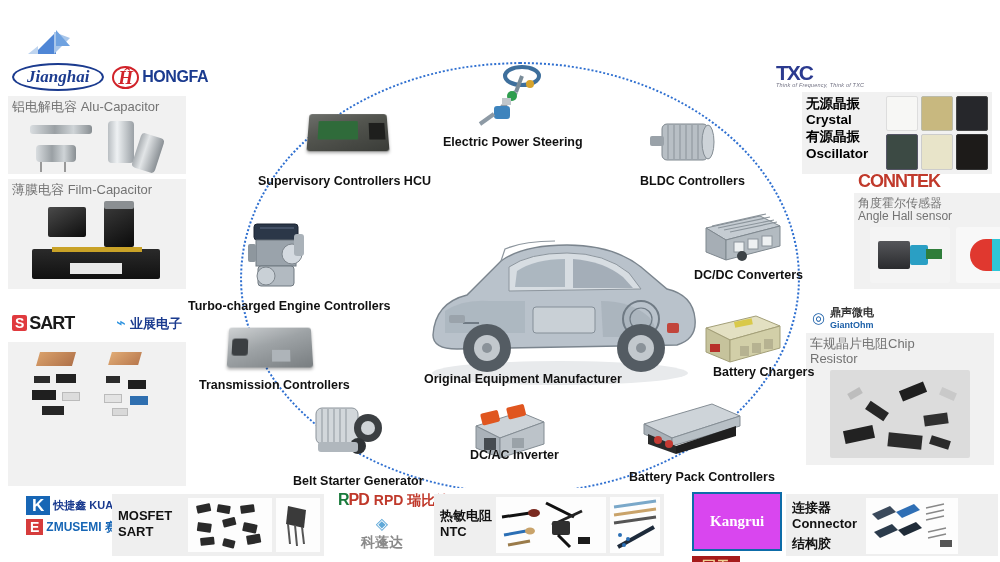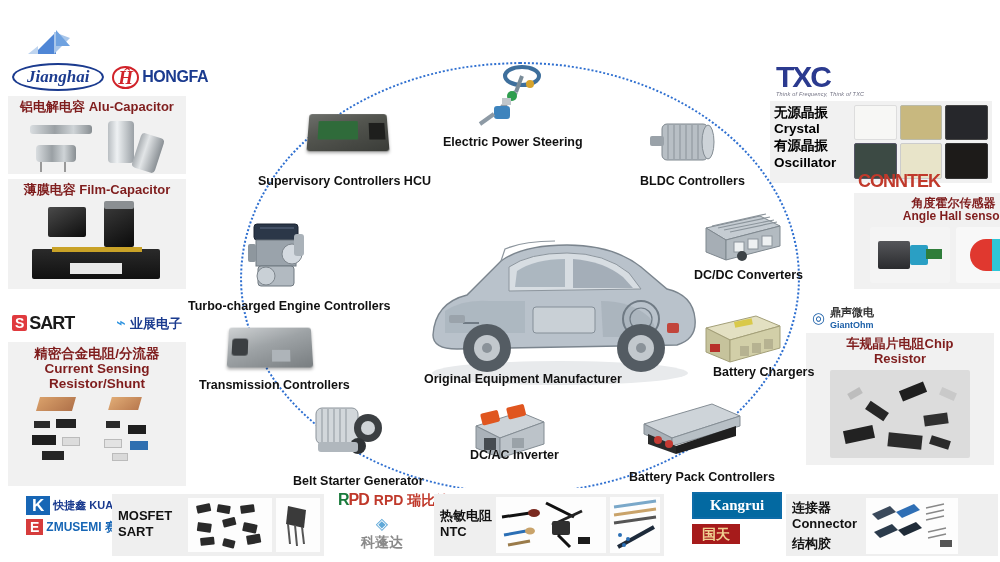--- a/index.html
+++ b/index.html
@@ -24,54 +24,54 @@
   .title-text .en { font-size: 30px; }
 
   
   .panel { position: absolute; }
   .logo-row { display: flex; align-items: center; gap: 8px; height: 30px; }
   .box {
     background: #f1f1f1;
     padding: 4px 4px;
   }
   .box-title {
-    text-align: center; font-weight: bold; color: #7f1d1d;
+    font-weight: normal; color: #737373;
     line-height: 1.12;
   }
 
   
   .lg { display: inline-block; font-weight: bold; line-height: 1; white-space: nowrap; }
   .jianghai {
     border: 2px solid #1b3b8f; border-radius: 50%;
     color: #1b3b8f; font-family: "Liberation Serif", serif; font-style: italic;
     font-size: 17px; padding: 3px 13px 4px;
   }
   .hongfa-h { color: #d1232a; font-size: 19px; font-style: italic; font-family:"Liberation Serif",serif;
      border:2px solid #d1232a; border-radius:50%; padding:0px 4px; }
   .hongfa-t { color: #1b3b8f; font-size: 16px; letter-spacing: -.4px; }
-  .txc { color: #2b3a8f; font-size: 30px; letter-spacing: -2px; font-family:"Liberation Sans",sans-serif; }
+  .txc { color: #2b3a8f; font-size: 21px; letter-spacing: -2px; font-family:"Liberation Sans",sans-serif; }
   .txc-sub { color:#6f6f80; font-size:5.5px; font-style:italic; letter-spacing:.2px; }
   .conntek { color:#c0392b; font-size:18px; letter-spacing:-1px; }
   .sart-s { background:#e03a3e; color:#fff; font-size:14px; padding:1px 3px; border-radius:2px; }
   .sart-t { color:#1a1a1a; font-size:18px; letter-spacing:-1px; }
   .yezhan-ico { color:#2e93e0; font-size:16px; }
   .yezhan-t { color:#1b3b8f; font-size:13px; }
   .giant-o { color:#1b5fa8; font-size:15px; }
   .giant-t1 { color:#333; font-size:11px; font-weight:bold; display:block; }
   .giant-t2 { color:#1b5fa8; font-size:9px; font-weight:bold; display:block; }
   .kjx { background:#1766b5; color:#fff; font-size:17px; padding:1px 6px; }
   .kjx-t { color:#1b3b8f; font-size:11px; }
   .zmu { background:#d63c3c; color:#fff; font-size:14px; padding:1px 4px; }
   .zmu-t { color:#1766b5; font-size:12px; }
   .rpd { color:#1a7a3c; font-size:16px; letter-spacing:-1px; }
   .rpd .d { color:#c0392b; }
   .rpd-cn { color:#c0392b; font-size:14px; }
   .kld { color:#8a8a8a; font-size:14px; }
-  .conn-logo { background:#0369a1; border:2px solid #0d6ca8; color:#fff; font-size:15px;
-     padding:4px 16px; font-family:"Liberation Serif",serif; }
+  .conn-logo { background:#d946ef; border:2px solid #0d6ca8; color:#fff; font-size:15px;
+     padding:20px 16px; font-family:"Liberation Serif",serif; }
   .guotian { background:#a61b1b; color:#f0d090; font-size:14px; padding:3px 10px; }
 
   
   .ellipse {
     position: absolute;
     border: 2px dotted #2e6fd0;
     border-radius: 50%;
     left: 240px; top: 62px; width: 560px; height: 432px;
   }
 
@@ -165,25 +165,20 @@
       <span style="display:flex;align-items:center;gap:2px;">
         <span class="lg sart-s">S</span>
         <span class="lg sart-t">SART</span>
       </span>
       <span style="display:flex;align-items:center;gap:4px;">
         <span class="lg yezhan-ico">⌁</span>
         <span class="lg yezhan-t">业展电子</span>
       </span>
     </div>
     <div class="box" style="margin-top:4px;height:144px;">
-      <div class="box-title" style="font-size:13.5px;">
-        <div>精密合金电阻/分流器</div>
-        <div>Current Sensing</div>
-        <div>Resistor/Shunt</div>
-      </div>
       <div style="position:relative;height:80px;margin-top:4px;">
         <div class="photo" style="left:26px;top:2px;width:36px;height:14px;background:linear-gradient(135deg,#d9a06a,#b0724a);transform:skewX(-16deg);"></div>
         <div class="photo" style="left:98px;top:2px;width:30px;height:13px;background:linear-gradient(135deg,#e0ab75,#b9794e);transform:skewX(-16deg);"></div>
         <div class="photo" style="left:22px;top:26px;width:16px;height:7px;background:#2b2b2b;"></div>
         <div class="photo" style="left:44px;top:24px;width:20px;height:9px;background:#232323;"></div>
         <div class="photo" style="left:20px;top:40px;width:24px;height:10px;background:#1f1f1f;"></div>
         <div class="photo" style="left:50px;top:42px;width:18px;height:9px;background:#dcdcdc;border:1px solid #bbb;"></div>
         <div class="photo" style="left:30px;top:56px;width:22px;height:9px;background:#262626;"></div>
         <div class="photo" style="left:94px;top:26px;width:14px;height:7px;background:#2b2b2b;"></div>
         <div class="photo" style="left:116px;top:30px;width:18px;height:9px;background:#1f1f1f;"></div>
@@ -192,21 +187,21 @@
         <div class="photo" style="left:100px;top:58px;width:16px;height:8px;background:#d9d9d9;border:1px solid #bbb;"></div>
       </div>
     </div>
   </div>
 
   <div class="panel" style="left:770px; top:62px; width:222px;">
     <div style="padding-left:6px;line-height:1;">
       <span class="lg txc">TXC</span>
       <div class="txc-sub">Think of Frequency, Think of TXC</div>
     </div>
-    <div class="box" style="margin-top:3px;height:82px;display:flex;gap:4px;">
+    <div class="box" style="margin-top:3px;height:82px;display:flex;gap:4px;margin-left:32px;">
       <div style="width:76px;font-weight:bold;font-size:13.5px;line-height:1.25;">
         <div>无源晶振</div>
         <div>Crystal</div>
         <div>有源晶振</div>
         <div>Oscillator</div>
       </div>
       <div style="flex:1;display:grid;grid-template-columns:1fr 1fr 1fr;grid-template-rows:1fr 1fr;gap:3px;">
         <div class="photo ph" style="position:relative;background:#f7f7f5;border:1px solid #ddd;"></div>
         <div class="photo ph" style="position:relative;background:#c8b87f;border:1px solid #bba;"></div>
         <div class="photo ph" style="position:relative;background:#26272b;border:1px solid #444;"></div>

